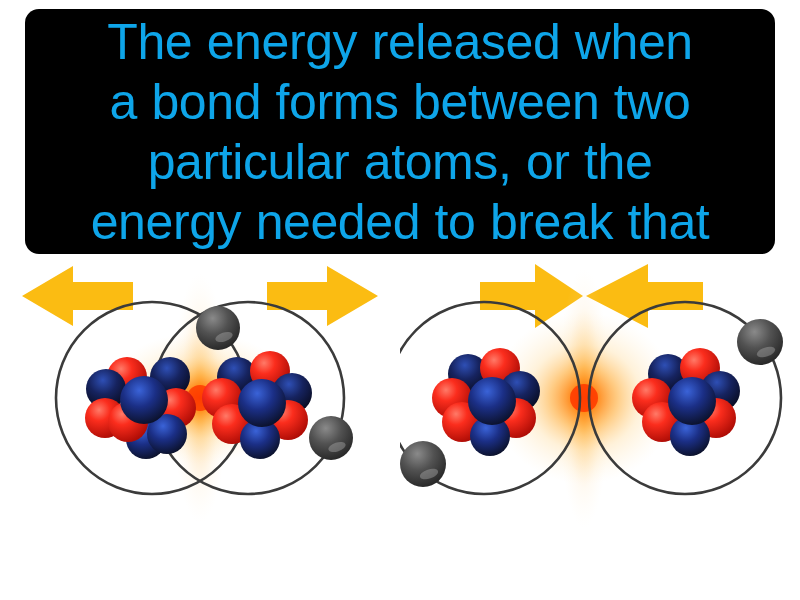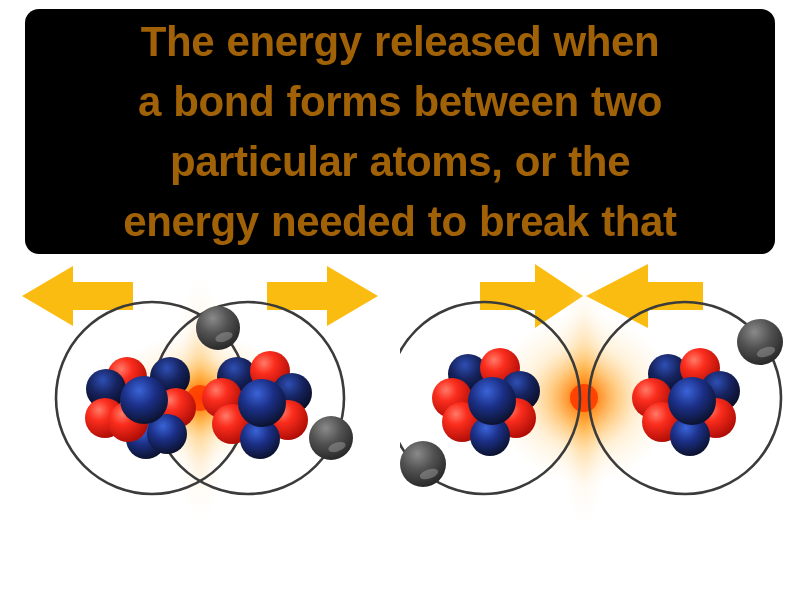--- a/index.html
+++ b/index.html
@@ -33,25 +33,25 @@
     background: #000000;
     border-radius: 14px;
     overflow: hidden;
     box-sizing: border-box;
     display: flex;
     flex-direction: column;
     align-items: center;
     justify-content: flex-start;
   }
   .definition-text {
-    color: #a16207;
+    color: #0ea5e9;
     font-family: "Liberation Sans", sans-serif;
-    font-size: 42px;
+    font-size: 50px;
     line-height: 60px;
-    font-weight: 700;
+    font-weight: 400;
     text-align: center;
     letter-spacing: -0.4px;
     width: 760px;
     margin-top: 3px;
     white-space: pre-line;
     word-spacing: 1px;
   }
 
   
   .illustration {

